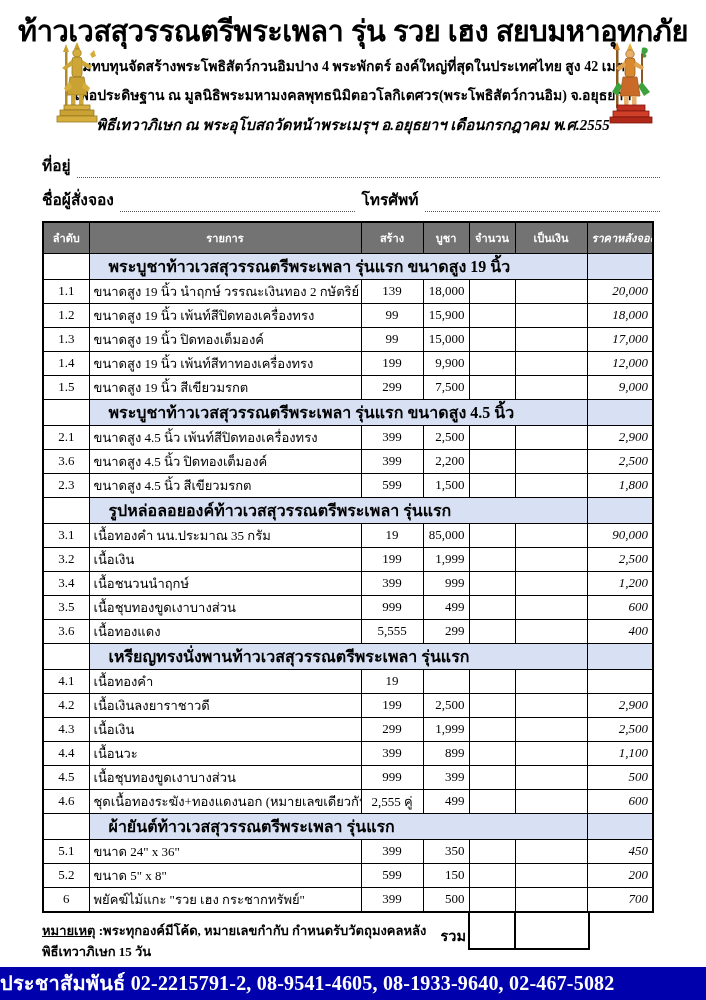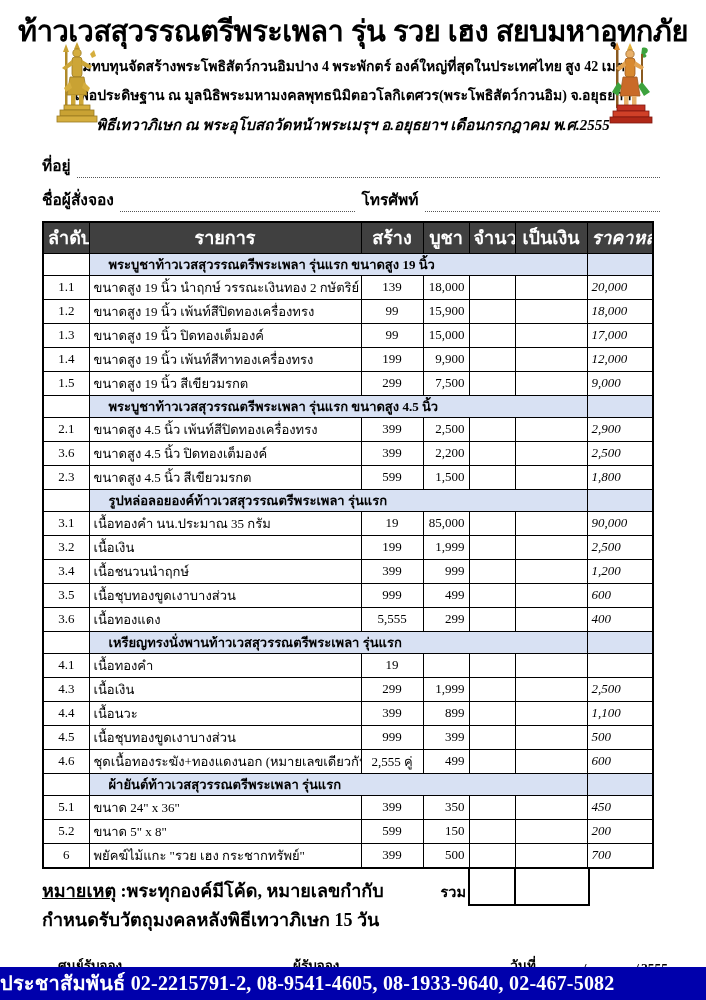--- a/index.html
+++ b/index.html
@@ -24,33 +24,33 @@
   .dots { flex:1; border-bottom:1.6px dotted #555; height:15px; margin:0 6px; min-width:40px; }
 
   table.order {
     border-collapse:collapse; table-layout:fixed; width:610px;
     margin:8px 0 0 42px; font-size:13px; border:2px solid #000;
   }
   table.order th, table.order td {
     border:1px solid #000; padding:0 4px; overflow:hidden; white-space:nowrap;
   }
   table.order thead th {
-    background:#404040; color:#fff; font-weight:bold; height:30px; font-size:18px; text-align:center;font-family:Liberation Serif, serif;
+    background:#737373; color:#fff; font-weight:bold; height:30px; font-size:11px; text-align:center;font-family:Liberation Serif, serif;
   }
   table.order thead th.it { font-style:italic; }
-  tr.sec td { background:#d8e1f3; font-weight:bold; height:20px; font-size:13px;padding-left:19px; }
+  tr.sec td { background:#d8e1f3; font-weight:bold; height:20px; font-size:16px;padding-left:19px; }
   tr.sec td.no-bg { background:#fff; }
   tr.data td { height:23px; background:#fff; }
   td.c { text-align:center; }
   td.r { text-align:right; padding-right:8px; }
-  td.after { font-style:italic; padding-right:14px; }
+  td.after { text-align:right; font-style:italic; padding-right:14px; }
   td.hl { background:#d8e1f3; }
 
   .below-table { display:flex; align-items:flex-start; margin-left:42px; }
-  .note { width:392px; font-size:18px; font-weight:bold; padding-top:7px; }
+  .note { width:392px; font-size:13px; font-weight:bold; padding-top:7px; }
   .note .u { text-decoration:underline; }
   .total-label { width:32px; text-align:right; font-weight:bold; font-size:14.5px; padding-top:11px; }
   .tbox { height:37px; box-sizing:border-box; }
   .tbox1 { width:48px; border:2px solid #000; border-top:none; margin-left:2px; }
   .tbox2 { width:74px; border:2px solid #000; border-top:none; border-left:none; }
 
   .sign-line { display:flex; align-items:flex-end; margin:20px 38px 0 58px; font-size:13.5px; font-weight:bold; }
   .sign-line .lbl { white-space:nowrap; }
   .d200 { width:190px; border-bottom:1.6px dotted #555; height:13px; margin:0 6px; }
   .d45 { width:44px; border-bottom:1.6px dotted #555; height:13px; margin:0 4px; }
@@ -291,20 +291,29 @@
       <tr class="data">
         <td class="c">4.1</td>
         <td>เนื้อทองคำ</td>
         <td class="c">19</td>
         <td class="r"></td>
         <td class="c"></td>
         <td class="c"></td>
         <td class="after"></td>
       </tr>
       <tr class="data">
+        <td class="c">4.2</td>
+        <td>เนื้อเงินลงยาราชาวดี</td>
+        <td class="c">199</td>
+        <td class="r">2,500</td>
+        <td class="c"></td>
+        <td class="c"></td>
+        <td class="after">2,900</td>
+      </tr>
+      <tr class="data">
         <td class="c">4.3</td>
         <td>เนื้อเงิน</td>
         <td class="c">299</td>
         <td class="r">1,999</td>
         <td class="c"></td>
         <td class="c"></td>
         <td class="after">2,500</td>
       </tr>
       <tr class="data">
         <td class="c">4.4</td>

